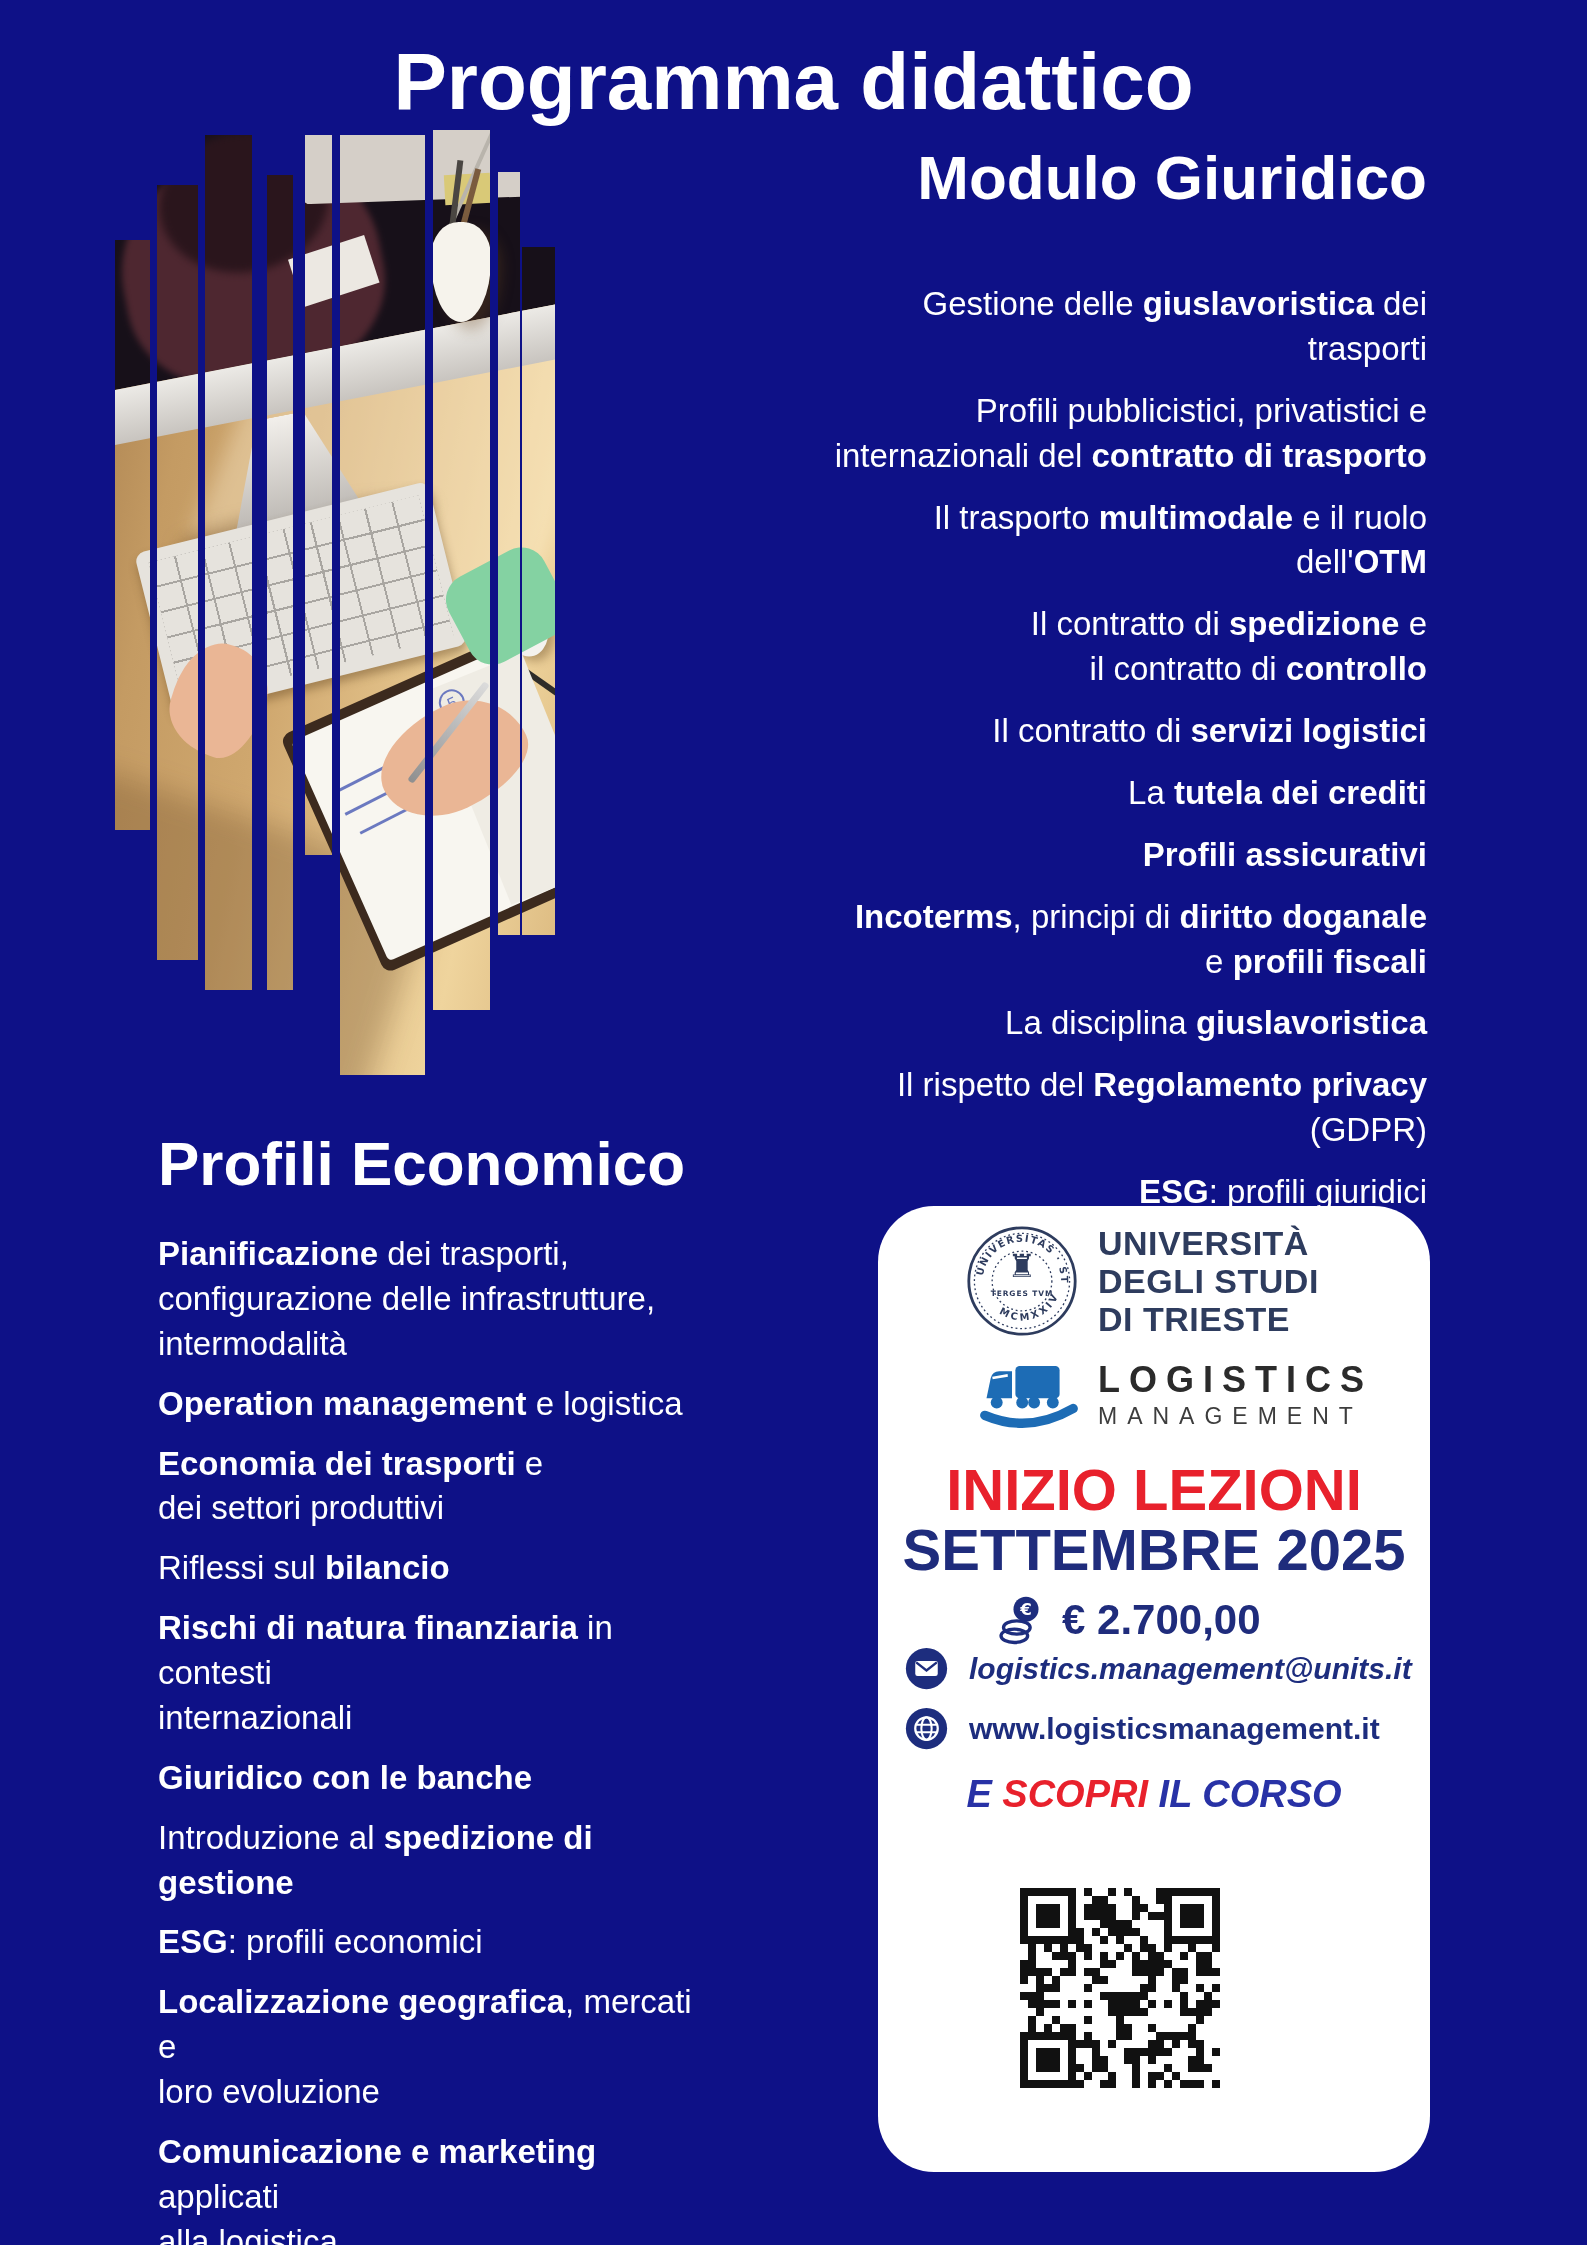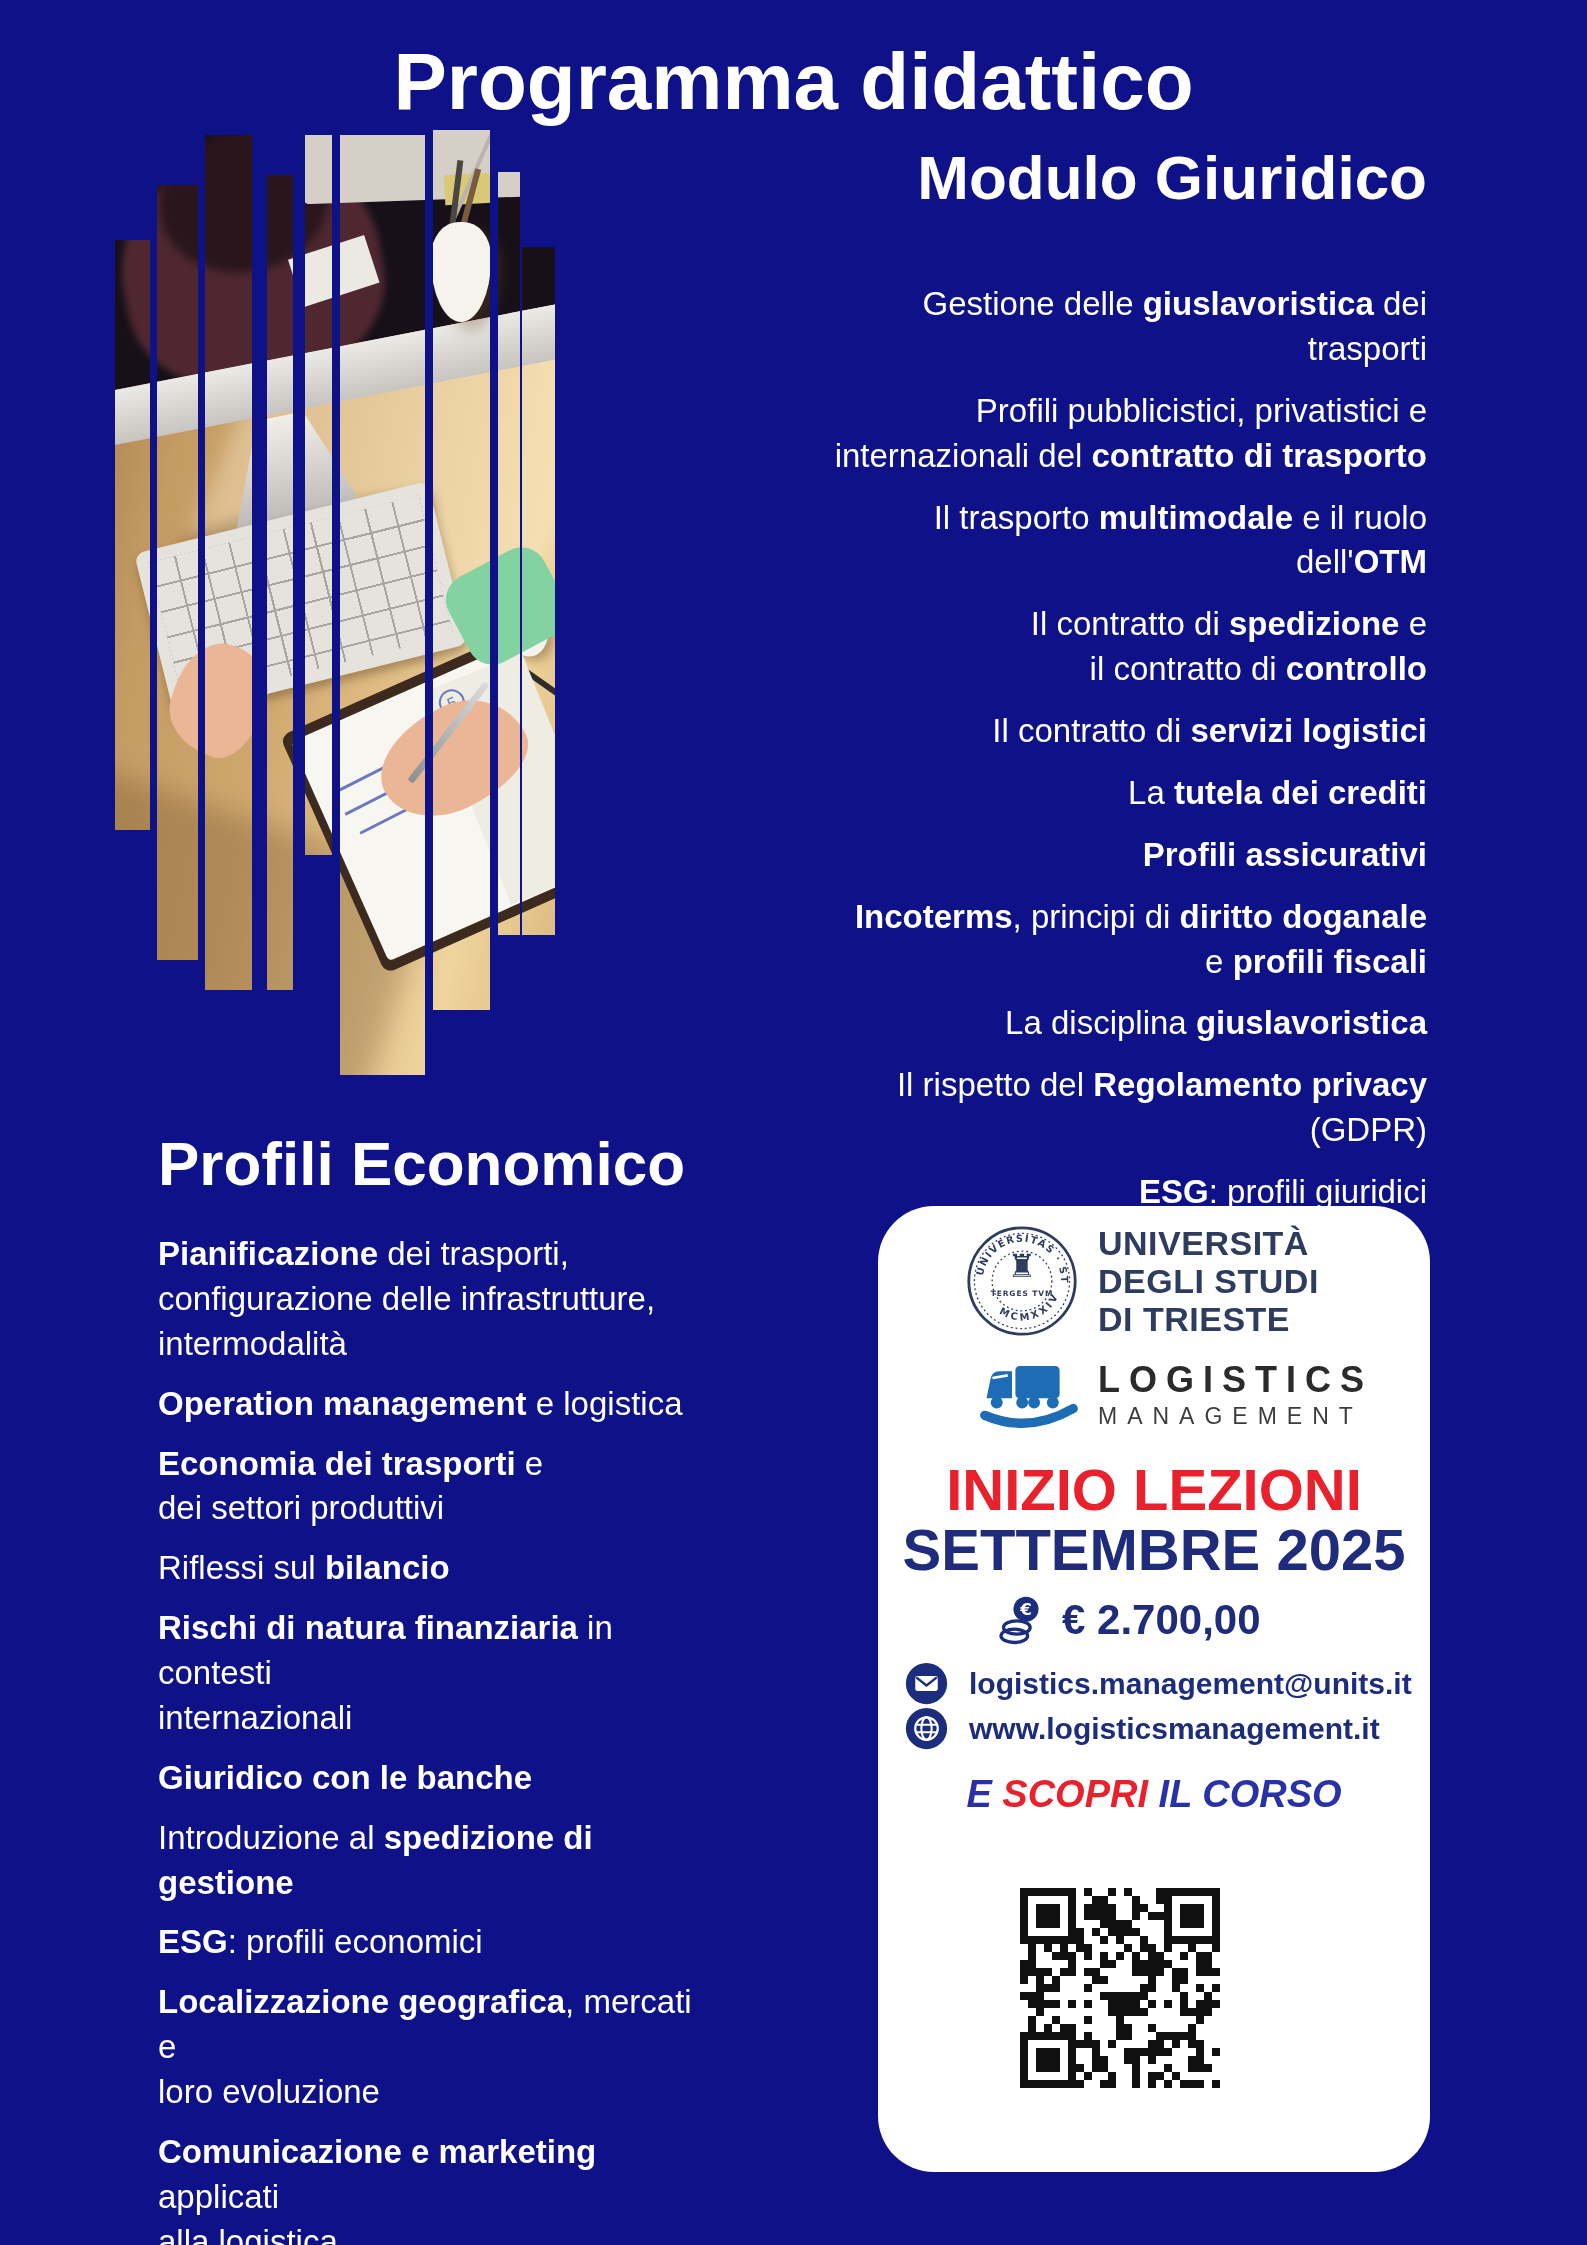--- a/index.html
+++ b/index.html
@@ -92,21 +92,21 @@
   .logi-name1{color:var(--ink);font-size:36px;font-weight:700;letter-spacing:9px;}
   .logi-name2{color:#3d3d3d;font-size:23px;font-weight:400;letter-spacing:10px;margin-top:2px;}
   .inizio1{position:absolute;top:250px;width:100%;text-align:center;color:var(--red);
     font-size:58px;font-weight:700;}
   .inizio2{position:absolute;top:310px;width:100%;text-align:center;color:var(--card-navy);
     font-size:58px;font-weight:700;}
   .price-row{position:absolute;left:118px;top:388px;display:flex;align-items:center;gap:16px;
     color:var(--card-navy);font-size:42px;font-weight:700;}
   .contact-row{position:absolute;left:26px;display:flex;align-items:center;gap:20px;
     color:var(--contact-navy);font-size:30px;font-weight:700;}
-  .email-row{top:455px;}
+  .email-row{top:440px;font-style:italic;}
   .web-row{top:500px;}
   .visita{position:absolute;top:566px;width:100%;text-align:center;font-size:38px;font-weight:700;
     font-style:italic;line-height:1.2;}
   .c-navy{color:var(--visita-navy);}
   .c-red{color:var(--red);}
   .qr{position:absolute;left:142px;top:682px;width:200px;height:200px;}
   .qr .cell{position:absolute;width:8px;height:8px;background:#111;}
 </style>
 </head>
 <body>

